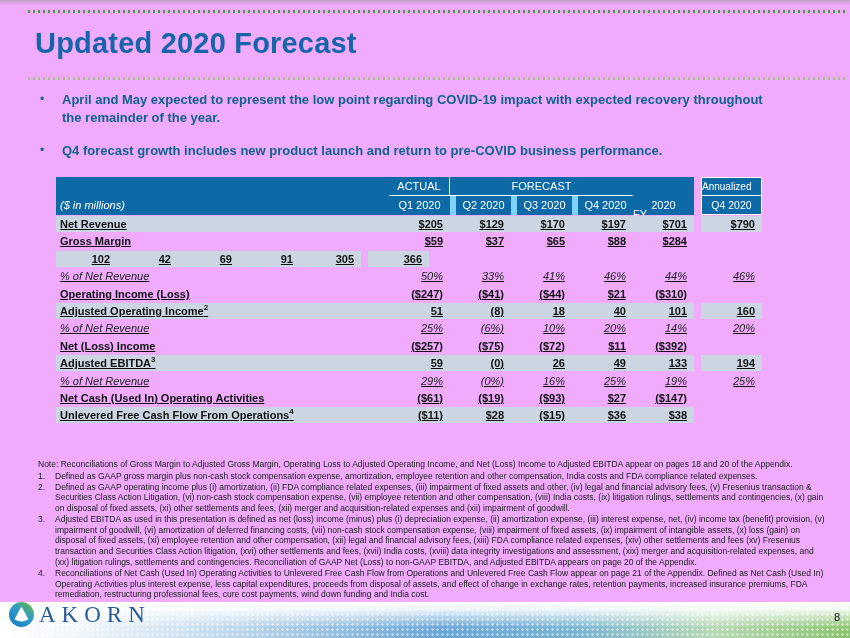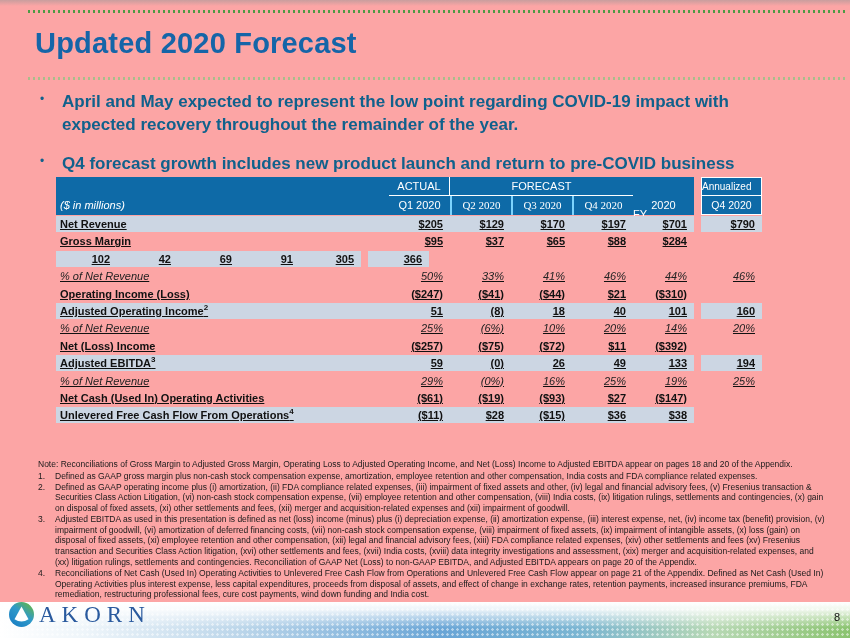--- a/index.html
+++ b/index.html
@@ -1,48 +1,48 @@
 <!DOCTYPE html>
 <html><head>
 <meta charset="utf-8">
 <style>
   * { margin:0; padding:0; box-sizing:border-box; }
   html,body { background:#e9e9e9; }
   body { font-family:"Liberation Sans", sans-serif; }
-  .slide { position:relative; width:850px; height:638px; background:#fca5a5; overflow:hidden; margin:0 auto; }
+  .slide { position:relative; width:850px; height:638px; background:#f0abfc; overflow:hidden; margin:0 auto; }
 
   .top-strip { position:absolute; left:0; top:0; width:100%; height:6px;
     background:linear-gradient(to bottom, rgba(150,150,150,0.5), rgba(255,255,255,0)); }
 
   .dotline { position:absolute; height:3px; }
   .dotline-1 { left:28px; right:5px; top:10px;
     background-image:repeating-linear-gradient(to right, #4d9a45 0 2px, transparent 2px 5px); }
   .dotline-2 { left:28px; right:5px; top:77px; height:2.5px;
     background-image:repeating-linear-gradient(to right, #a9bd8a 0 2px, transparent 2px 5px); }
 
   .title { position:absolute; left:35px; top:27px; font-size:29px; font-weight:800;
     color:#1565a8; letter-spacing:0.2px; }
 
   .bullets { position:absolute; left:40px; top:91px; width:740px; }
   .bullet { display:flex; margin-bottom:16px; }
   .b-dot { width:22px; color:#10618c; font-size:12px; line-height:17px; flex:none; }
-  .b-text { color:#10618c; font-size:17px; font-weight:700; line-height:1.35; width:718px; }
+  .b-text { color:#10618c; font-size:13px; font-weight:700; line-height:1.35; width:718px; }
 
   
   .tbl { position:absolute; left:56px; top:177px; width:706px; font-size:11px; color:#111; }
   .thead { display:flex; }
   .main-head { width:638px; background:#0e6aa7; color:#fff; }
   .h-row1, .h-row2 { display:flex; height:19px; line-height:19px; }
   .h-spacer { width:333px; }
   .h-actual { width:61px; text-align:center; border-bottom:1px solid #fff; border-right:1px solid #fff; }
   .h-forecast { width:183px; text-align:center; border-bottom:1px solid #fff; }
   .h-fy { width:61px; text-align:left;margin-top:28px; }
   .h-unit { width:333px; font-style:italic; padding-left:4px; }
   .h-col { width:61px; text-align:center; }
-  .h-col.c1, .h-col.c2, .h-col.c3 { border-left:2px solid #7dd3fc;font-family:Liberation Serif, serif; }
+  .h-col.c1, .h-col.c2, .h-col.c3 { border-left:6px solid #7dd3fc; }
   .ann-head { width:61px; margin-left:7px; background:#0e6aa7; color:#fff; font-size:10px; }
   .ann-h1 { height:19px; line-height:18px; text-align:left; border:1px solid #fff; }
   .ann-h2 { height:19px; line-height:18px; text-align:center; border:1px solid #fff; border-top:none; font-size:10.5px; }
 
   .tbody { margin-top:1px;text-decoration:underline; }
   .trow { display:flex; height:16px; line-height:16px; margin-bottom:1.4px; font-weight:700; }
   .cell { height:16px; }
   .lbl { width:333px; padding-left:4px; white-space:nowrap; }
   .lbl sup { font-size:8px; vertical-align:super; line-height:0; }
   .val { width:61px; text-align:right; padding-right:7px; }
@@ -127,21 +127,21 @@
       <div class="cell val">$205</div>
       <div class="cell val">$129</div>
       <div class="cell val">$170</div>
       <div class="cell val">$197</div>
       <div class="cell val">$701</div>
       <div class="cell gapcol"></div>
       <div class="cell val ann">$790</div>
     </div>
         <div class="trow">
       <div class="cell lbl"><span>Gross Margin</span><sup></sup></div>
-      <div class="cell val">$95</div>
+      <div class="cell val">$59</div>
       <div class="cell val">$37</div>
       <div class="cell val">$65</div>
       <div class="cell val">$88</div>
       <div class="cell val">$284</div>
       <div class="cell gapcol"></div>
       <div class="cell val ann empty"></div>
     </div>
         <div class="trow shaded">
       <div class="cell val">102</div>
       <div class="cell val">42</div>

